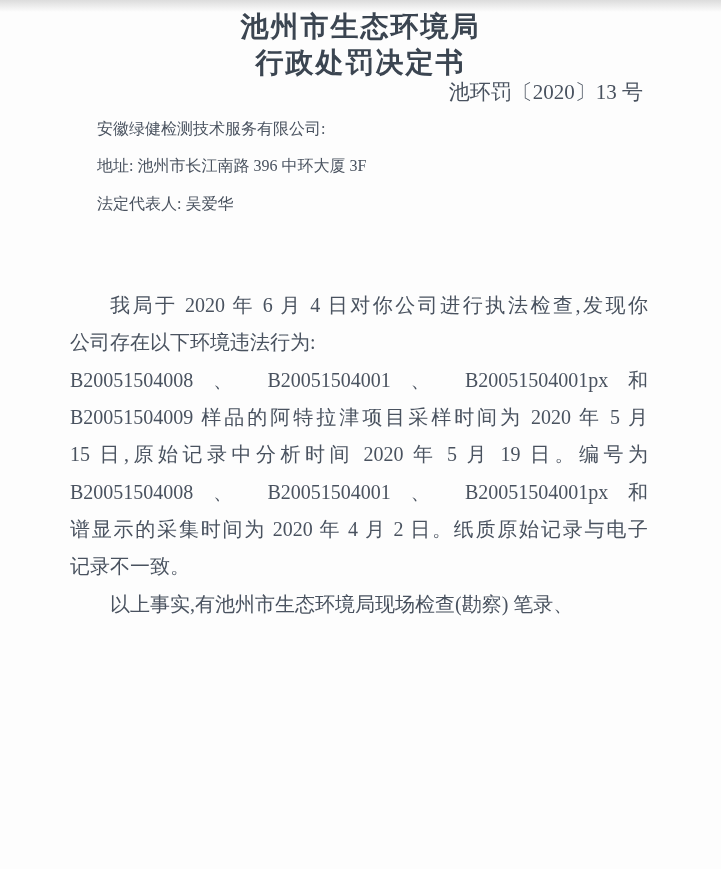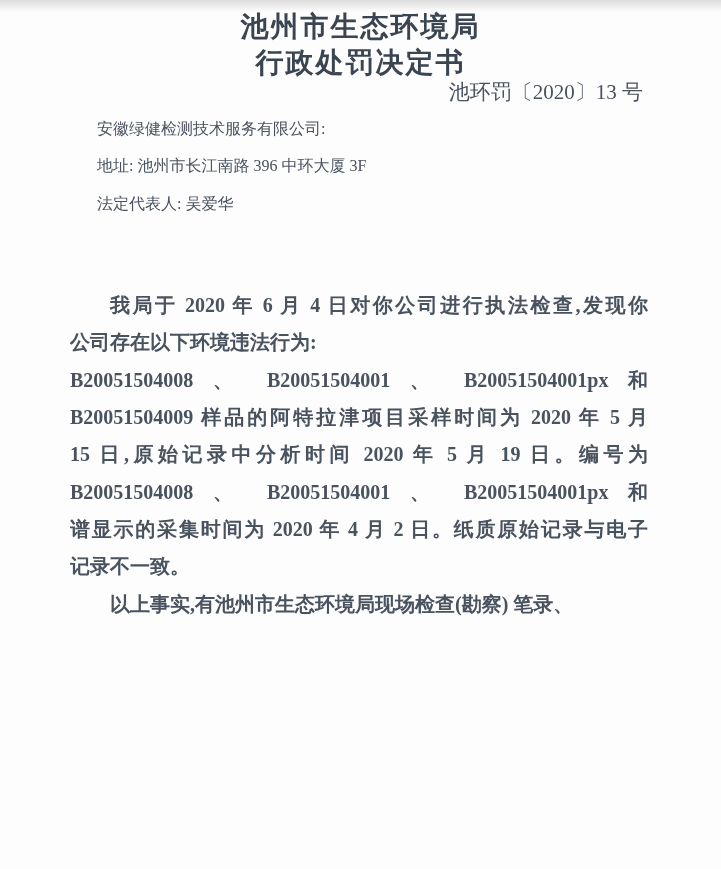--- a/index.html
+++ b/index.html
@@ -54,21 +54,21 @@
     white-space: nowrap;
   }
 
   .body-block {
     position: absolute;
     top: 287px;
     left: 70px;
     width: 578px;
     font-size: 20px;
   }
-  .para { margin: 0; font-weight: bold; }
+  .para { margin: 0; }
   .line {
     line-height: 37.33px;
     height: 37.33px;
     overflow: hidden;
   }
   .line.indent { text-indent: 2em; }
   .line.fill {
     text-align: justify;
     text-align-last: justify;
   }

